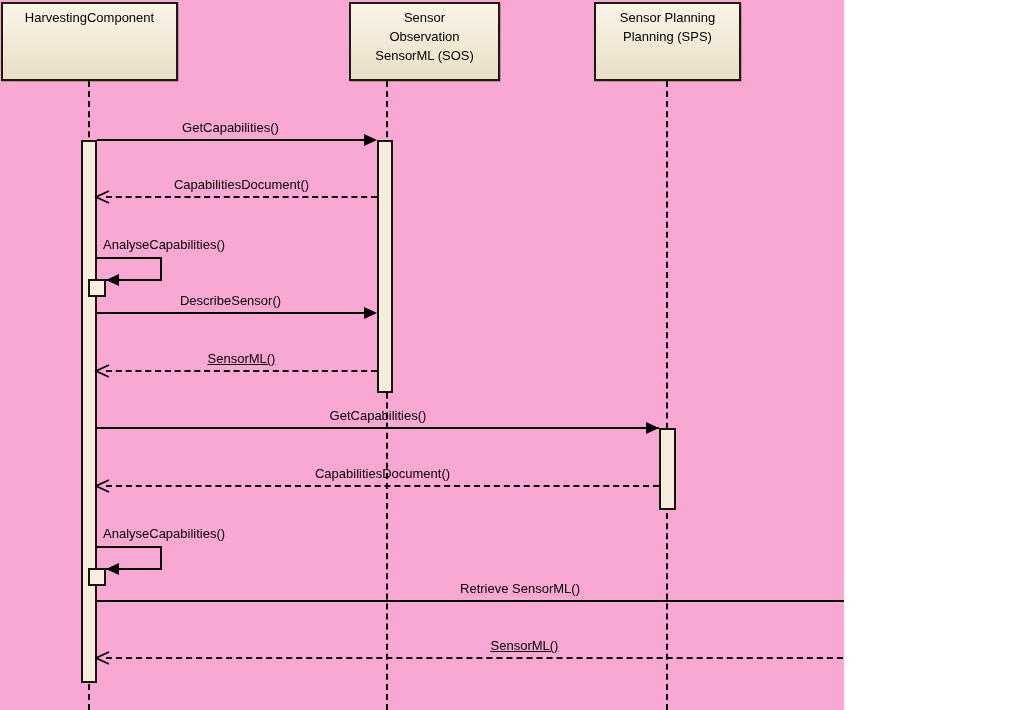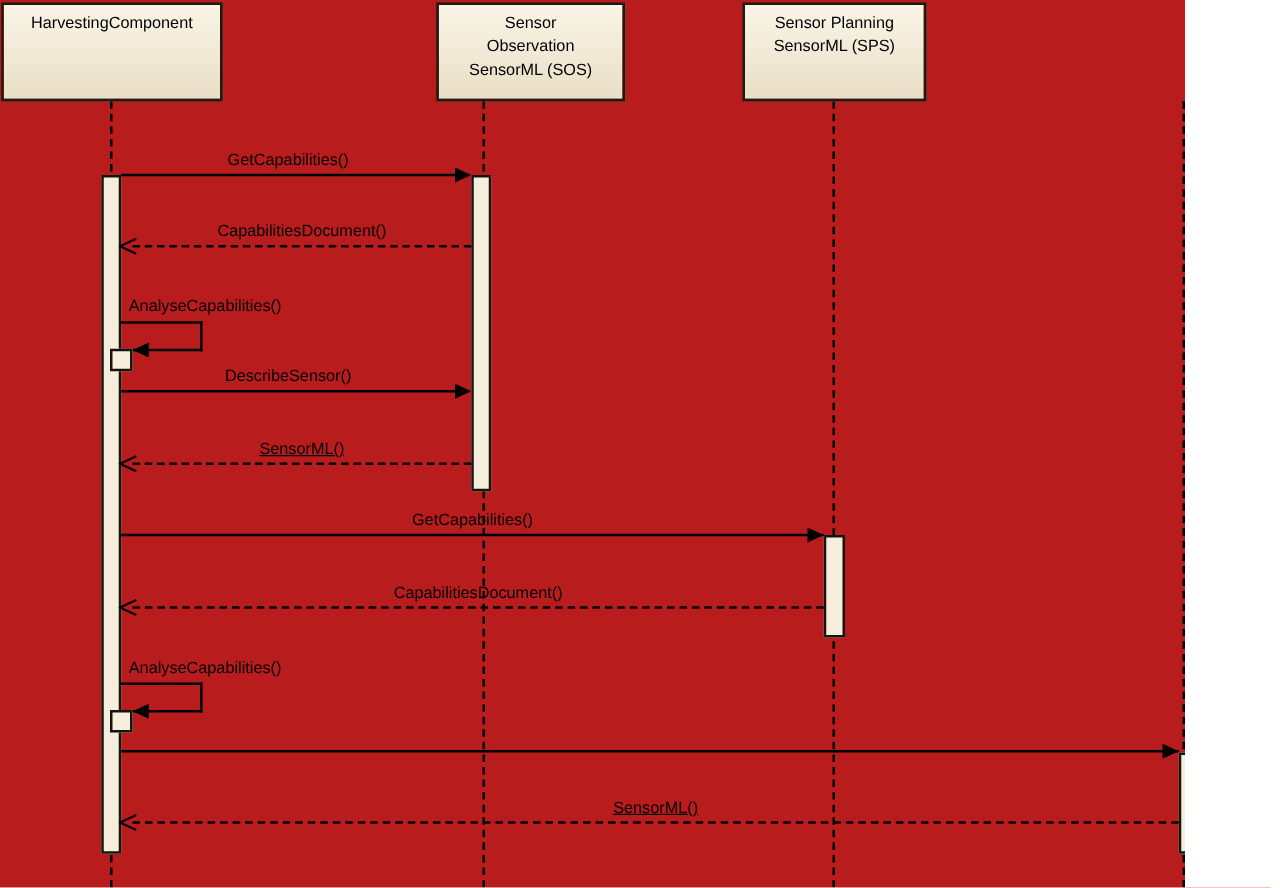--- a/index.html
+++ b/index.html
@@ -1,17 +1,17 @@
 <!DOCTYPE html>
 <html><head>
 <meta charset="utf-8">
 <style>
   html,body{margin:0;padding:0;background:#fff;}
   #stage{
-    position:relative;width:948px;height:710px;background:#b91c1c;
+    position:relative;width:844px;height:710px;background:#f9a8d4;
     font-family:"Liberation Sans",sans-serif;color:#000;overflow:hidden;
   }
   .actor{
     position:absolute;box-sizing:border-box;border:2px solid #1b1b14;
     background:linear-gradient(180deg,#f9f4e6 0%,#f1e9d5 55%,#e9dec6 100%);
     box-shadow:1px 1px 0 rgba(90,80,60,.35);
     text-align:center;font-size:13px;line-height:19px;padding-top:4px;z-index:3;
   }
   .actor-line{display:block;}
   .lifeline{position:absolute;width:0;border-left:2px dashed #000;z-index:1;}
@@ -42,21 +42,21 @@
   <div class="actor" style="left:1px;top:2px;width:177px;height:79px;">
     <span class="actor-line">HarvestingComponent</span>
   </div>
   <div class="actor" style="left:312px;top:2px;width:151px;height:79px;margin-left:37px;">
     <span class="actor-line">Sensor</span>
     <span class="actor-line">Observation</span>
     <span class="actor-line">SensorML (SOS)</span>
   </div>
   <div class="actor" style="left:594px;top:2px;width:147px;height:79px;">
     <span class="actor-line">Sensor Planning</span>
-    <span class="actor-line">SensorML (SPS)</span>
+    <span class="actor-line">Planning (SPS)</span>
   </div>
 
   <div class="bar" style="left:81px;top:140px;width:16px;height:543px;"></div>
   <div class="bar" style="left:377px;top:140px;width:16px;height:253px;"></div>
   <div class="bar" style="left:659px;top:428px;width:17px;height:82px;"></div>
   <div class="bar" style="left:943px;top:602px;width:17px;height:81px;"></div>
 
   <div class="msg-label" style="left:97px;top:120px;width:267px;">GetCapabilities()</div>
   <div class="line-solid" style="left:97px;top:139px;width:267px;"></div>
   <div class="arrow-r" style="left:364px;top:134px;"></div>
@@ -90,20 +90,21 @@
   <div class="line-dashed" style="left:106px;top:485px;width:553px;"></div>
   <svg class="open-arrow" style="left:95px;top:479px;" width="15" height="14" viewBox="0 0 15 14">
       <path d="M14 1 L1 7 L14 13" fill="none" stroke="#000" stroke-width="1.6"></path>
     </svg>
 
   <div class="self-label" style="left:103px;top:526px;">AnalyseCapabilities()</div>
   <div class="loop" style="left:96px;top:546px;width:66px;height:24px;"></div>
   <div class="arrow-l" style="left:106px;top:563px;"></div>
   <div class="nested" style="left:88px;top:568px;width:18px;height:18px;"></div>
 
+  <div class="msg-label" style="left:97px;top:581px;width:846px;">Retrieve SensorML()</div>
   <div class="line-solid" style="left:97px;top:600px;width:846px;"></div>
   <div class="arrow-r" style="left:930px;top:595px;"></div>
 
   <div class="msg-label u" style="left:106px;top:638px;width:837px;">SensorML()</div>
   <div class="line-dashed" style="left:106px;top:657px;width:837px;"></div>
   <svg class="open-arrow" style="left:95px;top:651px;" width="15" height="14" viewBox="0 0 15 14">
       <path d="M14 1 L1 7 L14 13" fill="none" stroke="#000" stroke-width="1.6"></path>
     </svg>
 
 </div>

